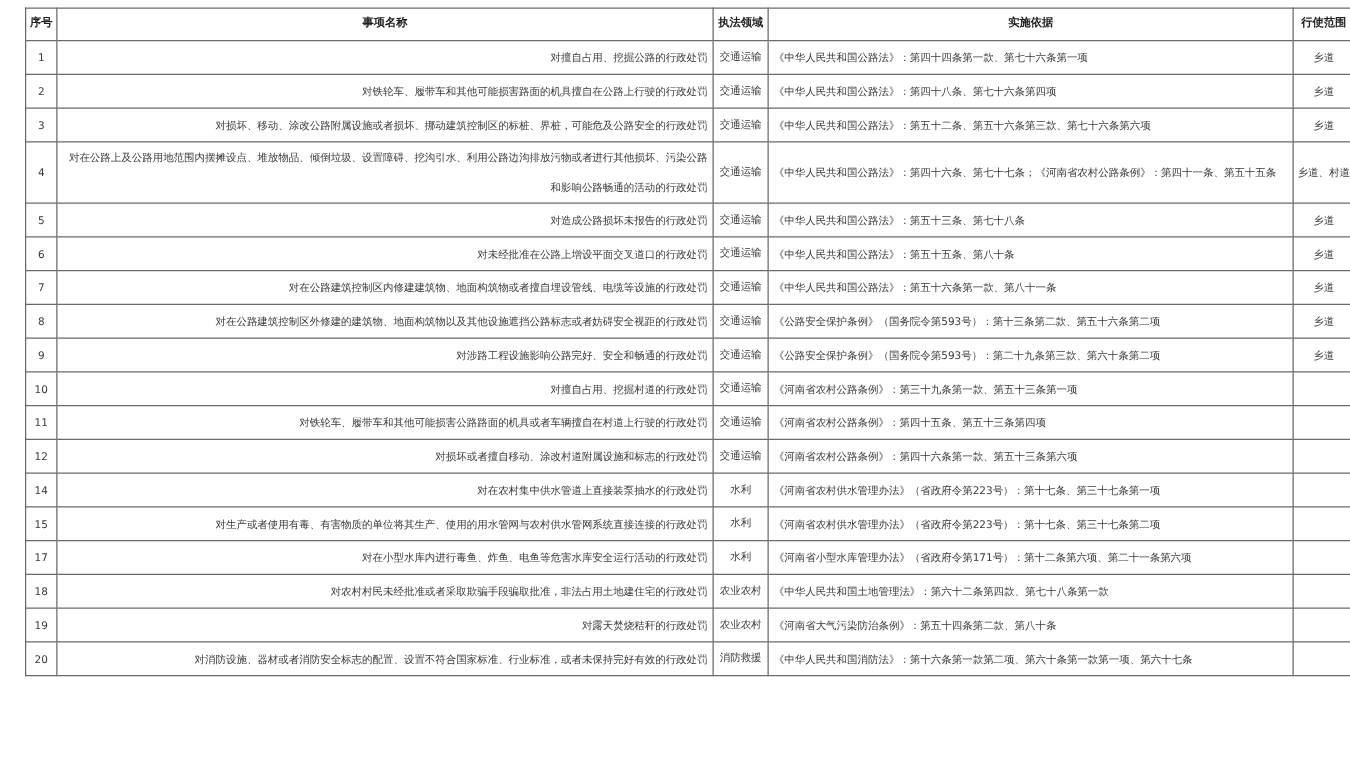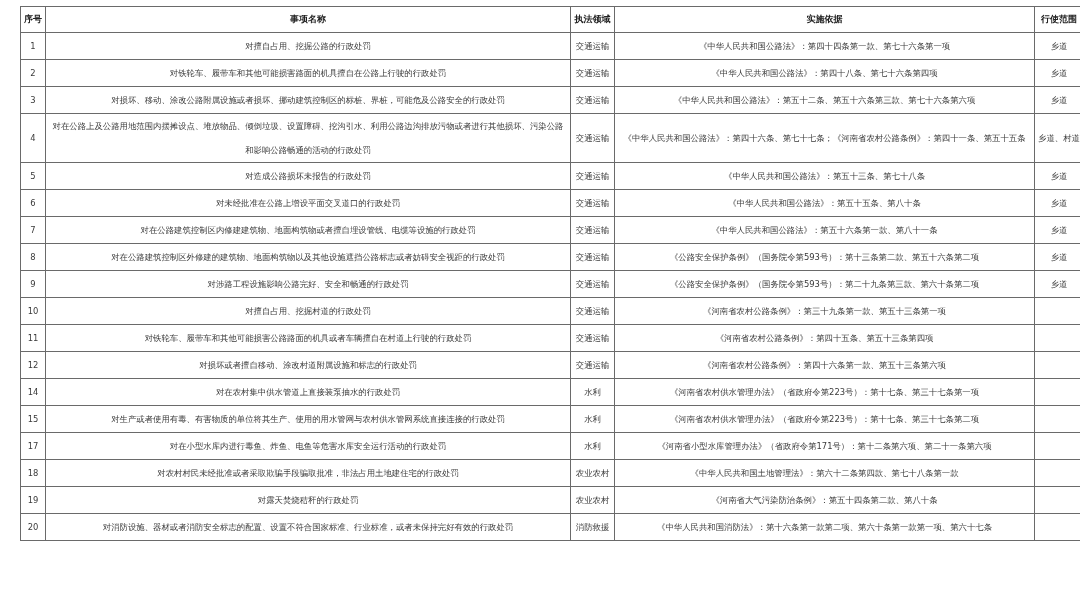--- a/index.html
+++ b/index.html
@@ -50,23 +50,23 @@
   td {
     height: 26px;
     color: #3a3a3a;
   }
   tr.tall td {
     height: 48px;
     white-space: normal;
     line-height: 24px;
   }
   td.seq { text-align: center; padding: 0; }
-  td.name { text-align: center; }
-  td.domain { text-align: center; padding: 0 2px; }
-  td.basis { text-align: center; }
+  td.name { text-align: right; }
+  td.domain { text-align: center; padding: 0 2px; font-family: Liberation Mono, monospace; }
+  td.basis { text-align: left; }
   td.scope { text-align: center; padding: 0 2px; }
   th.seq, th.domain, th.scope { padding: 0 2px; }
 </style>
 </head>
 <body>
 
 <div class="table-wrap">
   <table>
     <colgroup>
       <col class="c-seq">

